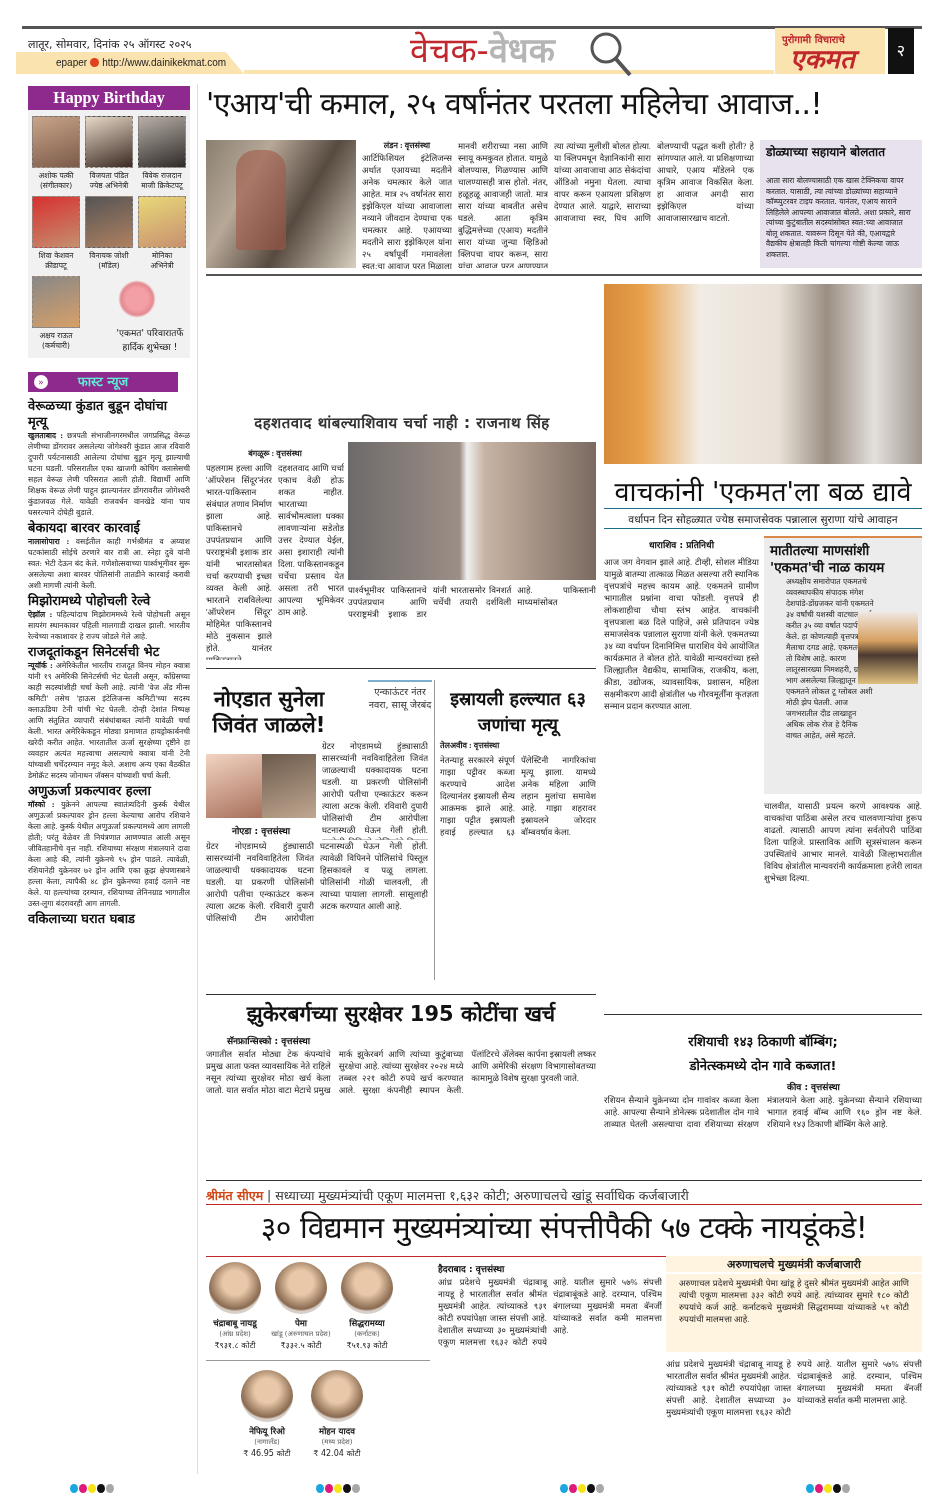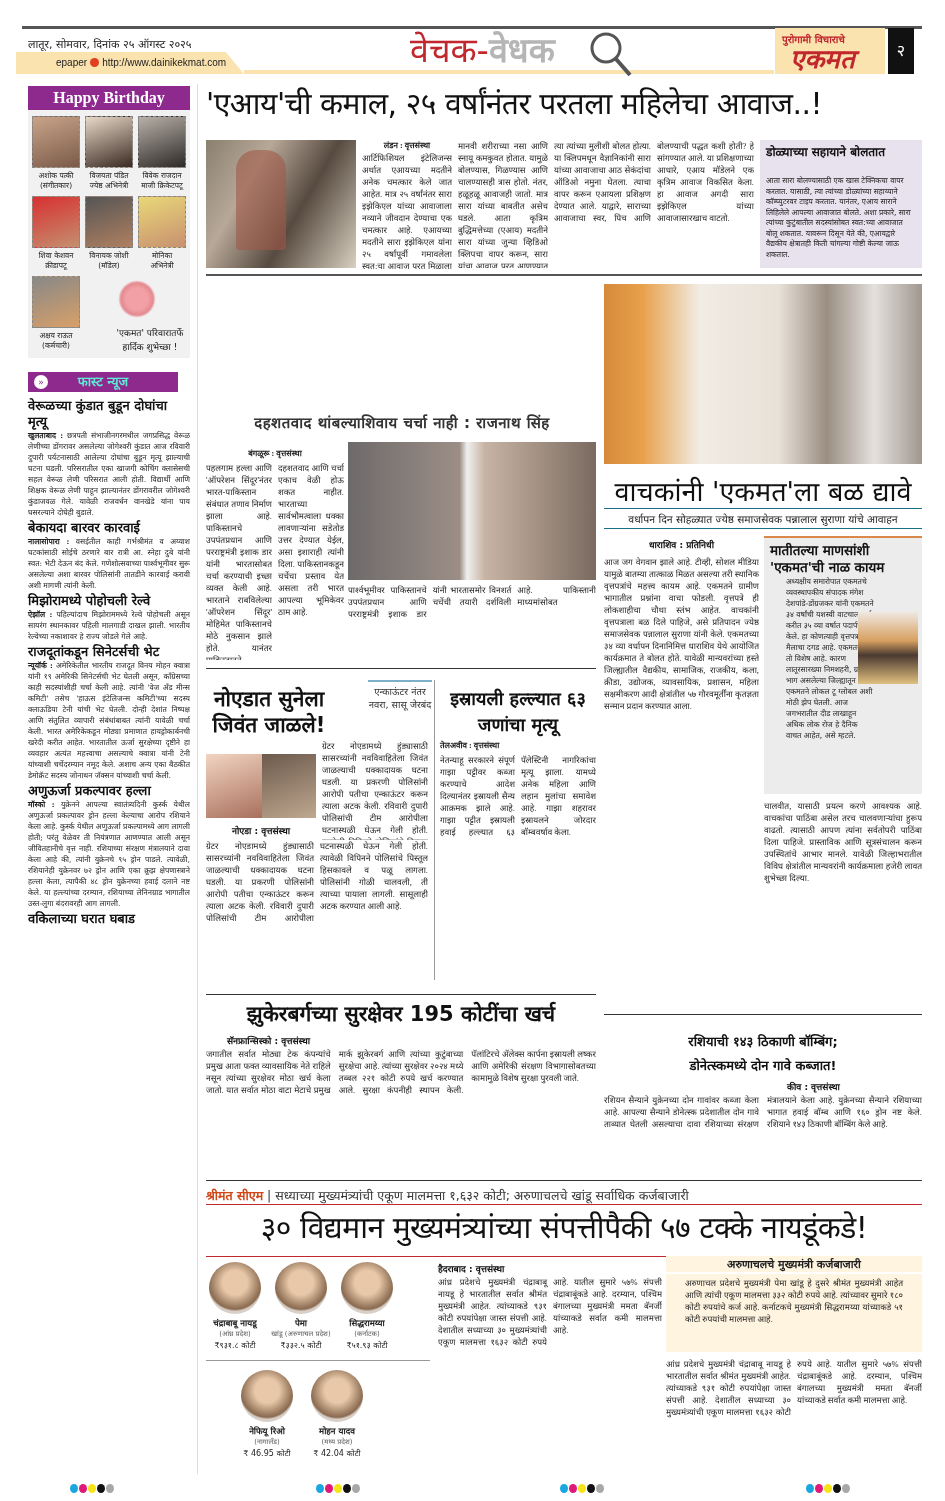--- a/index.html
+++ b/index.html
@@ -284,19 +284,19 @@
 <div class="cm-card" style="left:306px;top:1370px">
     <div class="cm-photo"></div>
     <div class="cm-name">मोहन यादव</div>
     <div class="cm-state">(मध्य प्रदेश)</div>
     <div class="cm-worth">₹ 42.04 कोटी</div>
   </div>
 
 <div class="abs" id="hyd-dateline">हैदराबाद : वृत्तसंस्था</div>
 <div class="abs body-text" style="left:438px;top:1276px;width:224px;height:196px;overflow:hidden;column-count:2;column-gap:6px">आंध्र प्रदेशचे मुख्यमंत्री चंद्राबाबू नायडू हे भारतातील सर्वात श्रीमंत मुख्यमंत्री आहेत. त्यांच्याकडे ९३१ कोटी रुपयांपेक्षा जास्त संपत्ती आहे. देशातील सध्याच्या ३० मुख्यमंत्र्यांची एकूण मालमत्ता १६३२ कोटी रुपये आहे. यातील सुमारे ५७% संपत्ती चंद्राबाबूंकडे आहे. दरम्यान, पश्चिम बंगालच्या मुख्यमंत्री ममता बॅनर्जी यांच्याकडे सर्वात कमी मालमत्ता आहे.</div>
 <div class="abs" id="aru-head">अरुणाचलचे मुख्यमंत्री कर्जबाजारी</div>
-<div class="abs body-text" id="aru-box" style="padding:3px 19px;overflow:hidden">अरुणाचल प्रदेशचे मुख्यमंत्री पेमा खांडू हे दुसरे श्रीमंत मुख्यमंत्री आहेत आणि त्यांची एकूण मालमत्ता ३३२ कोटी रुपये आहे. त्यांच्यावर सुमारे १८० कोटी रुपयांचे कर्ज आहे. कर्नाटकचे मुख्यमंत्री सिद्धरामय्या यांच्याकडे ५१ कोटी रुपयांची मालमत्ता आहे.</div>
+<div class="abs body-text" id="aru-box" style="padding:3px 13px;overflow:hidden">अरुणाचल प्रदेशचे मुख्यमंत्री पेमा खांडू हे दुसरे श्रीमंत मुख्यमंत्री आहेत आणि त्यांची एकूण मालमत्ता ३३२ कोटी रुपये आहे. त्यांच्यावर सुमारे १८० कोटी रुपयांचे कर्ज आहे. कर्नाटकचे मुख्यमंत्री सिद्धरामय्या यांच्याकडे ५१ कोटी रुपयांची मालमत्ता आहे.</div>
 <div class="abs body-text" style="left:666px;top:1358px;width:256px;height:114px;overflow:hidden;column-count:2;column-gap:6px">आंध्र प्रदेशचे मुख्यमंत्री चंद्राबाबू नायडू हे भारतातील सर्वात श्रीमंत मुख्यमंत्री आहेत. त्यांच्याकडे ९३१ कोटी रुपयांपेक्षा जास्त संपत्ती आहे. देशातील सध्याच्या ३० मुख्यमंत्र्यांची एकूण मालमत्ता १६३२ कोटी रुपये आहे. यातील सुमारे ५७% संपत्ती चंद्राबाबूंकडे आहे. दरम्यान, पश्चिम बंगालच्या मुख्यमंत्री ममता बॅनर्जी यांच्याकडे सर्वात कमी मालमत्ता आहे.</div>
 
 <div class="reg" style="left:70px"><span style="background:#1aa7e0"></span><span style="background:#e0187a"></span><span style="background:#f6e318"></span><span style="background:#111"></span><span style="background:#a8a8a8"></span></div>
 <div class="reg" style="left:316px"><span style="background:#1aa7e0"></span><span style="background:#e0187a"></span><span style="background:#f6e318"></span><span style="background:#111"></span><span style="background:#a8a8a8"></span></div>
 <div class="reg" style="left:560px"><span style="background:#1aa7e0"></span><span style="background:#e0187a"></span><span style="background:#f6e318"></span><span style="background:#111"></span><span style="background:#a8a8a8"></span></div>
 <div class="reg" style="left:806px"><span style="background:#1aa7e0"></span><span style="background:#e0187a"></span><span style="background:#f6e318"></span><span style="background:#111"></span><span style="background:#a8a8a8"></span></div>
 
 </body></html>

